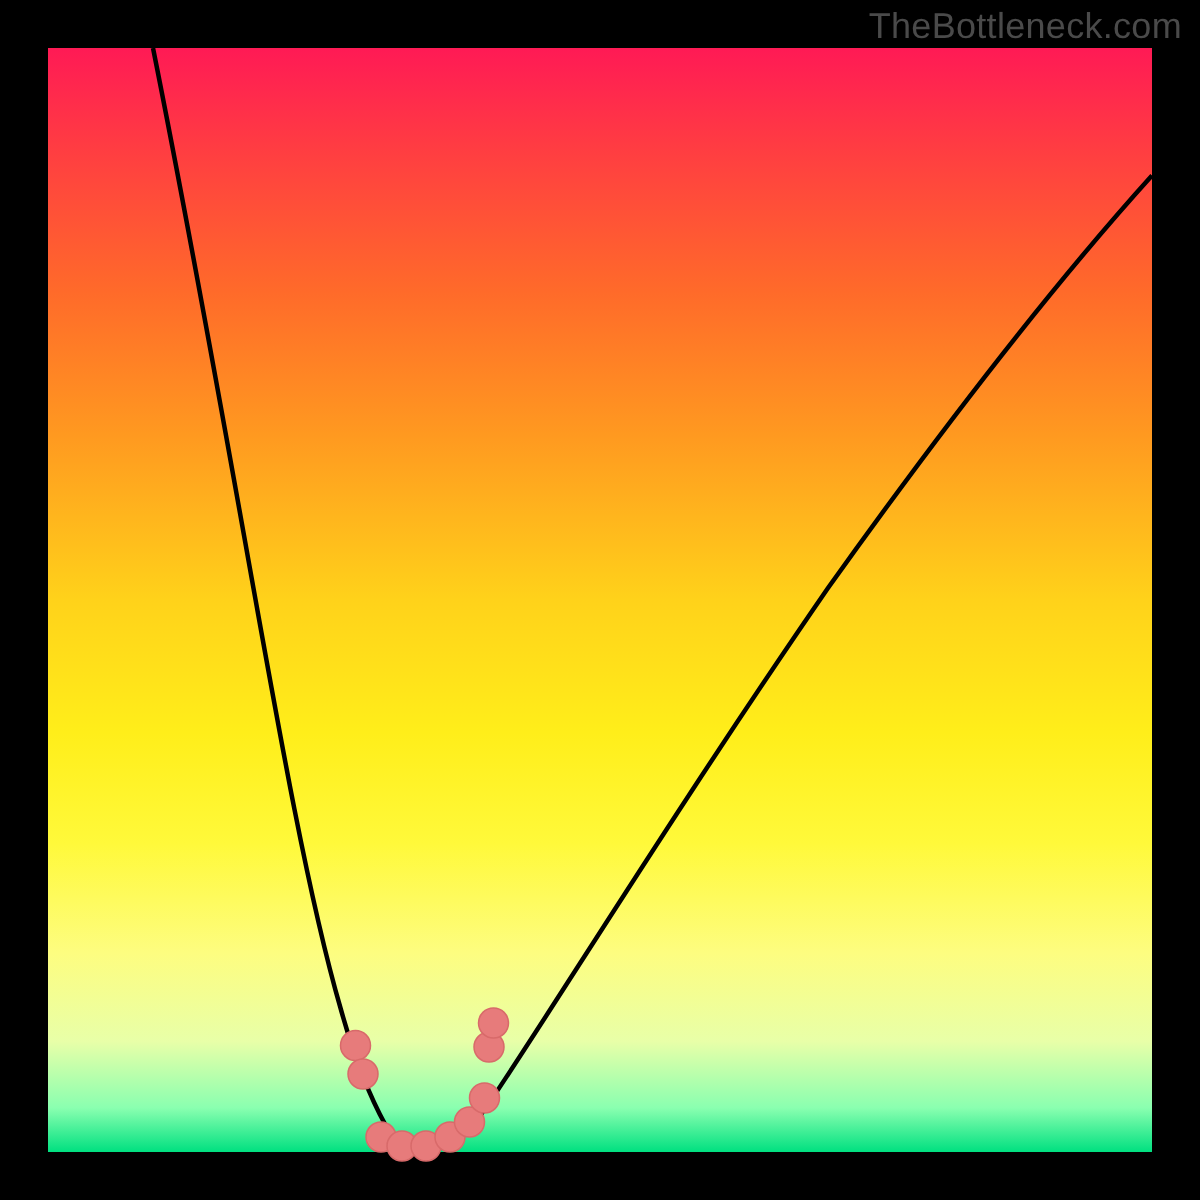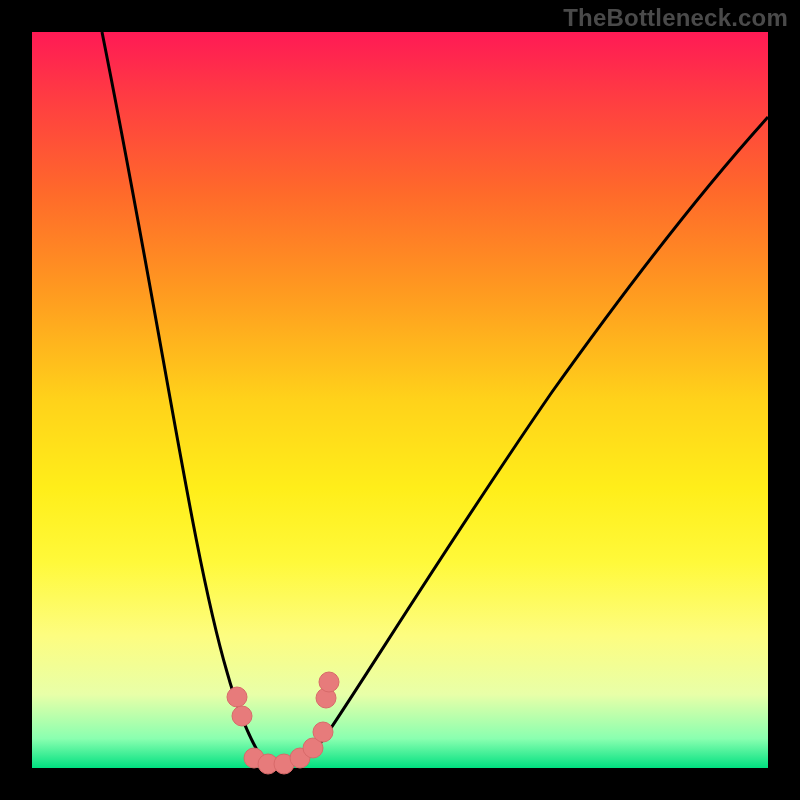--- a/index.html
+++ b/index.html
@@ -46,21 +46,21 @@
     width: 736px;
     height: 736px;
     overflow: visible;
   }
   .watermark {
     position: absolute;
     top: 4px;
     right: 12px;
     color: #4a4a4a;
     font-size: 24px;
-    font-weight: 700;
+    font-weight: 400;
     letter-spacing: 0.2px;
     user-select: none;
   }
 </style>
 </head>
 <body>
 
 <div class="frame"></div>
 
 <div class="plot-area"></div>

